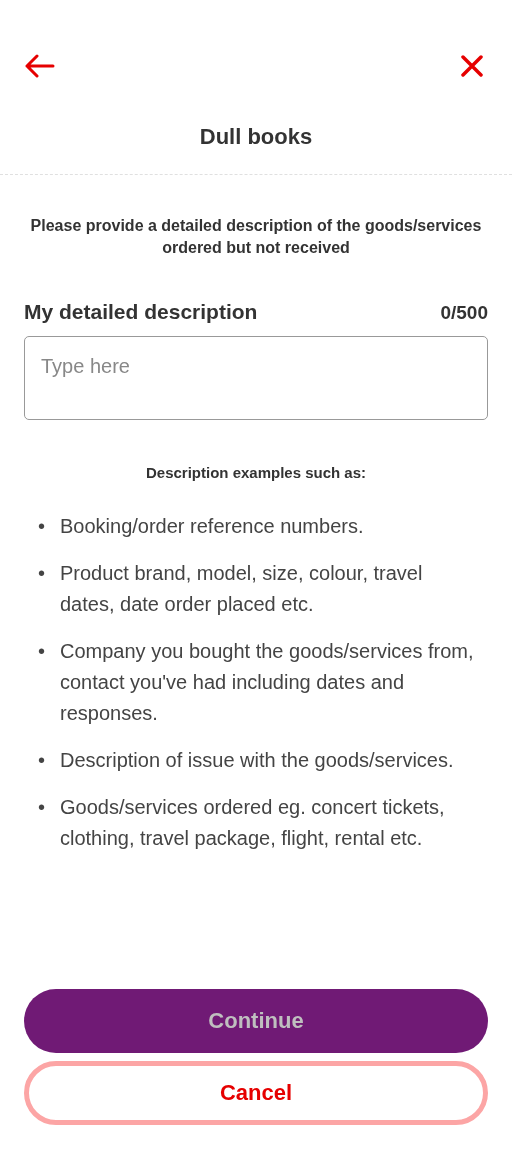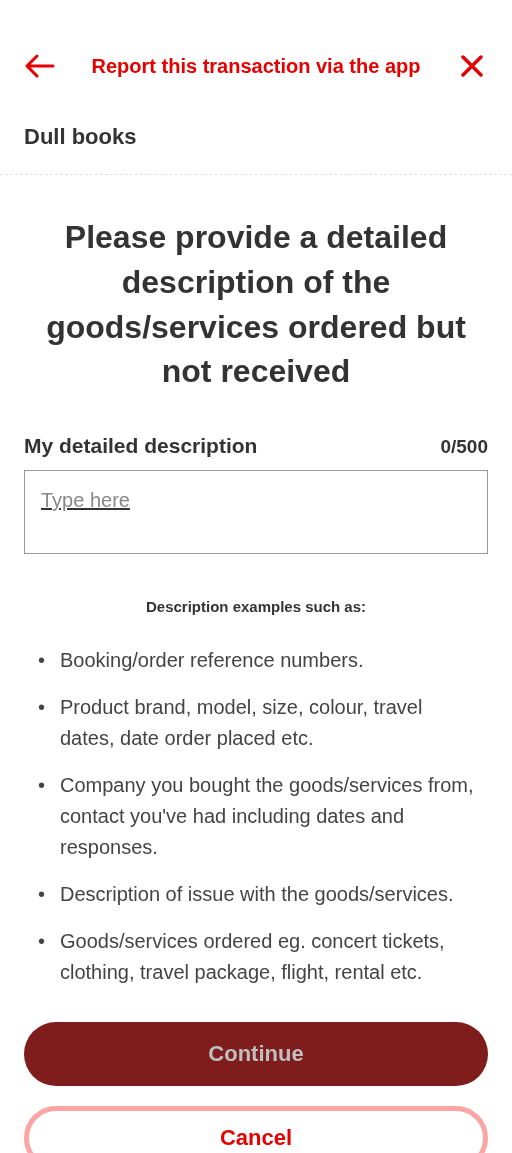--- a/index.html
+++ b/index.html
@@ -44,21 +44,21 @@
     }
     .header-title {
       color: #e60000;
       font-weight: 700;
       font-size: 20px;
       text-align: center;
       flex: 1;
     }
     .merchant-row {
       display: flex;
-      justify-content: space-between;
+      justify-content: center;
       align-items: baseline;
       padding: 18px 24px 24px 24px;
       border-bottom: 1px dashed #e0e0e0;
     }
     .merchant-name {
       font-size: 22px;
       font-weight: 700;
       color: #333333;
     }
     .amount {
@@ -68,21 +68,21 @@
     }
     .amount-decimal {
       font-size: 18px;
       font-weight: 700;
     }
     .content {
       padding: 40px 24px 0 24px;
       flex: 1;
     }
     .question {
-      font-size: 32px;
+      font-size: 16px;
       font-weight: 700;
       color: #333333;
       text-align: center;
       line-height: 1.4;
       margin-bottom: 40px;
     }
     .field-label-row {
       display: flex;
       justify-content: space-between;
       align-items: baseline;
@@ -94,27 +94,26 @@
       color: #333333;
     }
     .char-count {
       font-size: 19px;
       color: #333333;
     }
     .text-input {
       width: 100%;
       min-height: 66px;
       border: 1px solid #999999;
-      border-radius: 0;
+      border-radius: 5px;
       padding: 18px 16px;
       font-size: 20px;
       font-family: inherit;
       resize: none;
       color: #333333;
-      text-decoration: underline;
     }
     .text-input::placeholder {
       color: #888888;
     }
     .examples-heading {
       font-size: 15px;
       font-weight: 700;
       color: #333333;
       text-align: center;
       margin-top: 40px;
@@ -149,41 +148,40 @@
       border-radius: 32px;
       font-size: 22px;
       font-weight: 700;
       border: none;
       cursor: pointer;
       display: flex;
       align-items: center;
       justify-content: center;
     }
     .btn-continue {
-      background: #7f1d1d;
+      background: #701a75;
       color: #bfbfbf;
-      margin-bottom: 20px;
+      margin-bottom: 8px;
     }
     .btn-cancel {
       background: #ffffff;
       color: #e60000;
       border: 5px solid #fca5a5;
     }
   </style>
 </head>
 <body>
 
 <div class="container">
   <div class="header">
     <div class="back-btn">
       <svg width="30" height="24" viewBox="0 0 30 24" fill="none">
         <path d="M12 2 L2 12 L12 22 M2 12 L28 12" stroke="#e60000" stroke-width="3" stroke-linecap="round" stroke-linejoin="round"></path>
       </svg>
     </div>
-    <div class="header-title">Report this transaction via the app</div>
     <div class="close-btn">
       <svg width="22" height="22" viewBox="0 0 22 22" fill="none">
         <path d="M2 2 L20 20 M20 2 L2 20" stroke="#e60000" stroke-width="3.5" stroke-linecap="round"></path>
       </svg>
     </div>
   </div>
 
   <div class="merchant-row">
     <div class="merchant-name">Dull books</div>
   </div>

